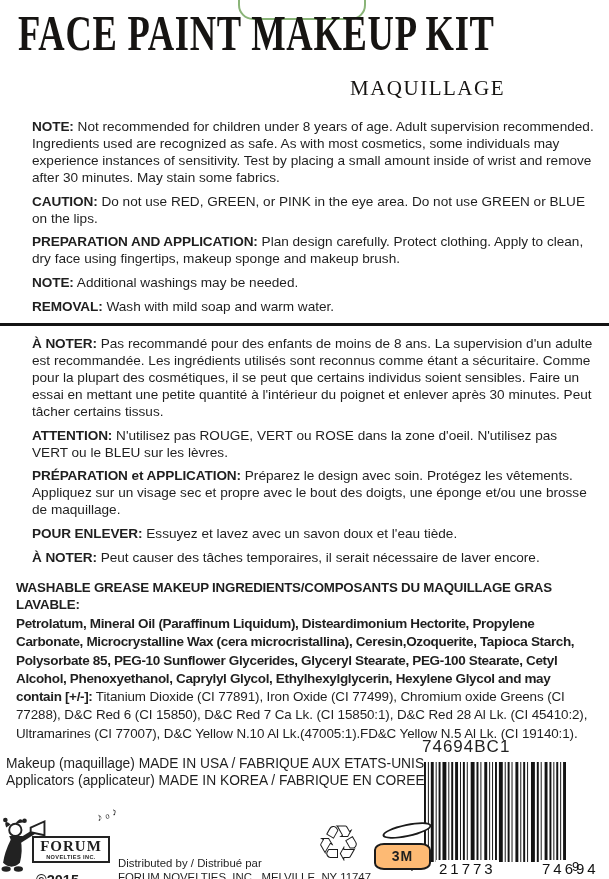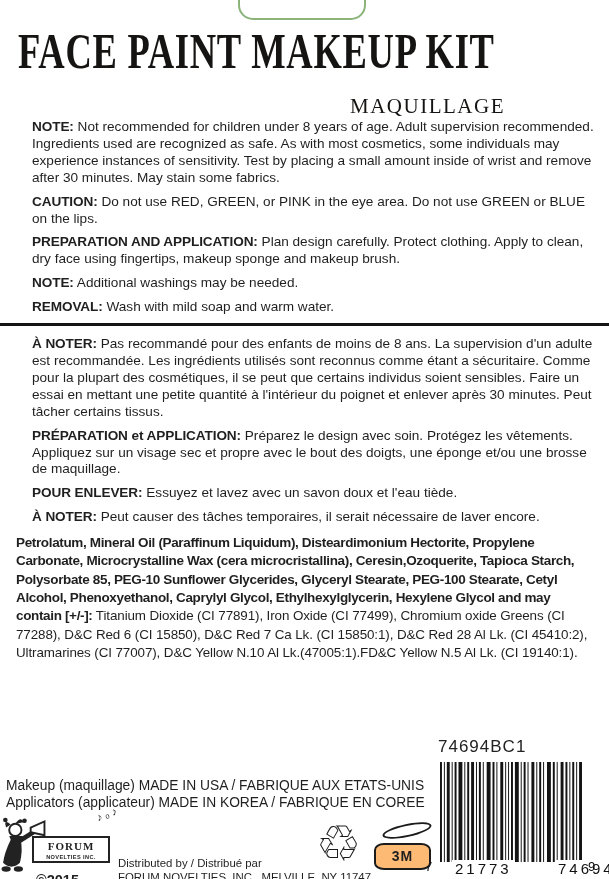--- a/index.html
+++ b/index.html
@@ -8,58 +8,58 @@
     width:609px; height:879px; position:relative; overflow:hidden;
     background:#ffffff; color:var(--text);
     font-family:"Liberation Sans", sans-serif;
   }
   
   .hang-tab {
     position:absolute; top:-18px; left:238px; width:124px; height:34px;
     border:2px solid var(--accent-green); border-radius:15px; background:#fff;
   }
   
-  .titleblock { position:absolute; top:26px; left:18px; width:490px; }
+  .titleblock { position:absolute; top:8px; left:18px; width:490px; }
   .title {
     font-family:"Liberation Serif", serif; font-weight:bold; font-size:50px;
     line-height:1.0; white-space:nowrap; color:#161412;
     transform:scaleX(0.73); transform-origin:left top; letter-spacing:1px;
   }
   .subtitle {
     font-family:"Liberation Serif", serif; font-size:21px; letter-spacing:1.5px;
     text-align:right; width:487px; margin-top:18px; color:#161412;
   }
   
   .content { position:absolute; top:119px; left:16px; width:580px; }
   p.sec { margin:0 0 7px 16px; font-size:13.6px; line-height:16.9px; }
   b.lbl { font-weight:bold; letter-spacing:-0.1px; }
   .divider { height:3px; background:#141414; width:609px; margin:4px 0 10px -16px; }
   .ing-head { font-weight:bold; font-size:13.3px; letter-spacing:-0.2px; margin-top:12px; line-height:17px; }
   p.ing { margin:1px 0 0 0; line-height:17.3px; }
   .ing-main { font-weight:bold; font-size:13.5px; letter-spacing:-0.35px; }
   .ing-col  { font-size:13.4px; letter-spacing:-0.1px; }
   
-  .barcode-block { position:absolute; left:420px; top:737px; width:178px; height:141px; }
+  .barcode-block { position:absolute; left:404px; top:737px; width:178px; height:141px; }
   .sku { position:absolute; left:18px; top:0; font-size:17px; letter-spacing:1px; color:#222; }
   .bars { position:absolute; left:20px; top:25px; width:142px; height:100px; }
   .bars svg { width:100%; height:100%; display:block; }
   .upc-digit { position:absolute; font-size:13px; color:#111; }
   .upc-group {
     position:absolute; bottom:1px; font-size:15px; letter-spacing:3px;
     background:#fff; padding:0 3px; color:#111;
   }
   
-  .origin { position:absolute; left:6px; top:777px; font-size:13.8px; line-height:17px; }
+  .origin { position:absolute; left:6px; top:755px; font-size:13.8px; line-height:17px; }
   .logo { position:absolute; left:0px; top:812px; width:118px; height:67px; }
   .jester { position:absolute; left:0; top:2px; width:46px; height:64px; }
   .banner {
     position:absolute; left:32px; top:24px; width:78px; height:27px;
     border:2px solid #222; background:#fff; text-align:center; box-sizing:border-box;
   }
-  .banner .forum { font-family:"Liberation Serif", serif; font-weight:bold; font-size:11px; letter-spacing:1px; line-height:15px; margin-top:1px; }
+  .banner .forum { font-family:"Liberation Serif", serif; font-weight:bold; font-size:15px; letter-spacing:1px; line-height:15px; margin-top:1px; }
   .banner .novelties { font-size:5.6px; font-weight:bold; letter-spacing:0.4px; line-height:6px; }
   .copyright { position:absolute; left:36px; top:60px; font-weight:bold; font-size:14.5px; }
   .notes { position:absolute; left:96px; top:-4px; font-size:11px; transform:rotate(-20deg); }
   .distrib { position:absolute; left:118px; top:831px; font-size:11.4px; line-height:14.2px;margin-top:25px; }
   
   .recycle { position:absolute; left:316px; top:816px; font-size:50px; line-height:56px; color:#1b1b1b; font-family:"DejaVu Sans", sans-serif; }
   .pao { position:absolute; left:374px; top:824px; width:60px; height:46px; }
   .pao-lid {
     position:absolute; left:8px; top:0px; width:50px; height:13px;
     border:2.5px solid #1b1b1b; border-radius:50%; background:#fff;
@@ -85,24 +85,26 @@
 <div class="content">
   <p class="sec"><b class="lbl">NOTE:</b> <span>Not recommended for children under 8 years of age. Adult supervision recommended. Ingredients used are recognized as safe. As with most cosmetics, some individuals may experience instances of sensitivity. Test by placing a small amount inside of wrist and remove after 30 minutes. May stain some fabrics.</span></p>
   <p class="sec"><b class="lbl">CAUTION:</b> <span>Do not use RED, GREEN, or PINK in the eye area. Do not use GREEN or BLUE on the lips.</span></p>
   <p class="sec"><b class="lbl">PREPARATION AND APPLICATION:</b> <span>Plan design carefully. Protect clothing. Apply to clean, dry face using fingertips, makeup sponge and makeup brush.</span></p>
   <p class="sec"><b class="lbl">NOTE:</b> <span>Additional washings may be needed.</span></p>
   <p class="sec"><b class="lbl">REMOVAL:</b> <span>Wash with mild soap and warm water.</span></p>
 
   <div class="divider"></div>
 
   <p class="sec"><b class="lbl">À NOTER:</b> <span>Pas recommandé pour des enfants de moins de 8 ans. La supervision d'un adulte est recommandée. Les ingrédients utilisés sont reconnus comme étant a sécuritaire. Comme pour la plupart des cosmétiques, il se peut que certains individus soient sensibles. Faire un essai en mettant une petite quantité à l'intérieur du poignet et enlever après 30 minutes. Peut tâcher certains tissus.</span></p>
+  <p class="sec"><b class="lbl">ATTENTION:</b> <span>N'utilisez pas ROUGE, VERT ou ROSE dans la zone d'oeil. N'utilisez pas VERT ou le BLEU sur les lèvres.</span></p>
   <p class="sec"><b class="lbl">PRÉPARATION et APPLICATION:</b> <span>Préparez le design avec soin. Protégez les vêtements. Appliquez sur un visage sec et propre avec le bout des doigts, une éponge et/ou une brosse de maquillage.</span></p>
   <p class="sec"><b class="lbl">POUR ENLEVER:</b> <span>Essuyez et lavez avec un savon doux et l'eau tiède.</span></p>
   <p class="sec"><b class="lbl">À NOTER:</b> <span>Peut causer des tâches temporaires, il serait nécessaire de laver encore.</span></p>
 
+  <div class="ing-head">WASHABLE GREASE MAKEUP INGREDIENTS/COMPOSANTS DU MAQUILLAGE GRAS LAVABLE:</div>
   <p class="ing"><span class="ing-main">Petrolatum, Mineral Oil (Paraffinum Liquidum), Disteardimonium Hectorite, Propylene Carbonate, Microcrystalline Wax (cera microcristallina), Ceresin,Ozoquerite, Tapioca Starch, Polysorbate 85, PEG-10 Sunflower Glycerides, Glyceryl Stearate, PEG-100 Stearate, Cetyl Alcohol, Phenoxyethanol, Caprylyl Glycol, Ethylhexylglycerin, Hexylene Glycol and may contain [+/-]:</span><span class="ing-col"> Titanium Dioxide (CI 77891), Iron Oxide (CI 77499), Chromium oxide Greens (CI 77288), D&amp;C Red 6 (CI 15850), D&amp;C Red 7 Ca Lk. (CI 15850:1), D&amp;C Red 28 Al Lk. (CI 45410:2), Ultramarines (CI 77007), D&amp;C Yellow N.10 Al Lk.(47005:1).FD&amp;C Yellow N.5 Al Lk. (CI 19140:1).</span></p>
 </div>
 
 <div class="barcode-block">
   <div class="sku">74694BC1</div>
   <div class="bars">
     <svg viewBox="0 0 146 100" preserveAspectRatio="none">
       <g fill="#141414">
         <rect x="0" y="0" width="2" height="100"></rect>
           <rect x="4" y="0" width="1" height="100"></rect>

